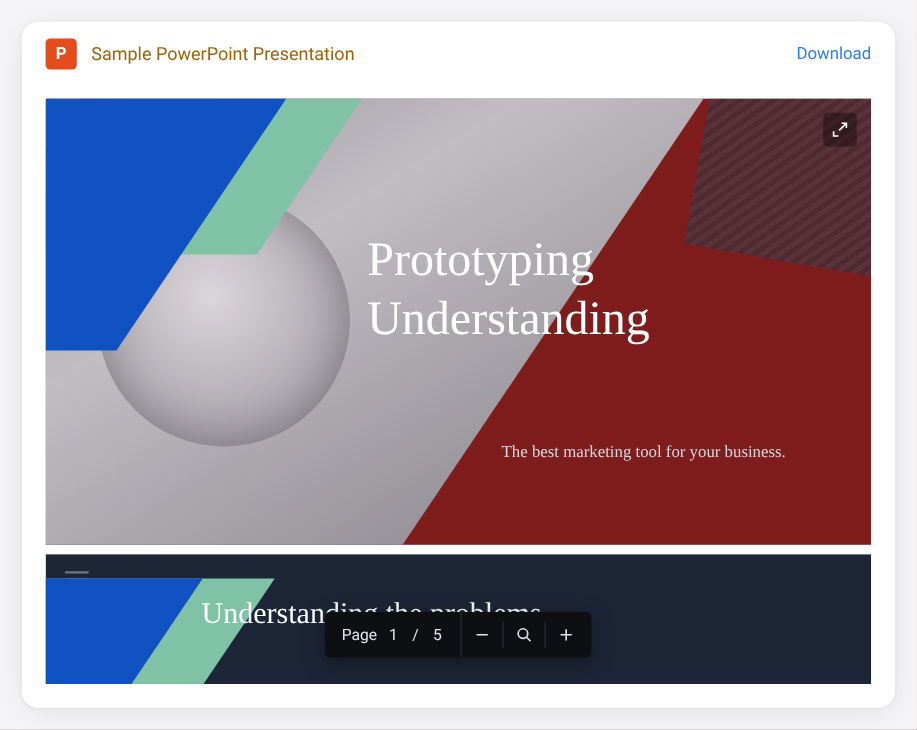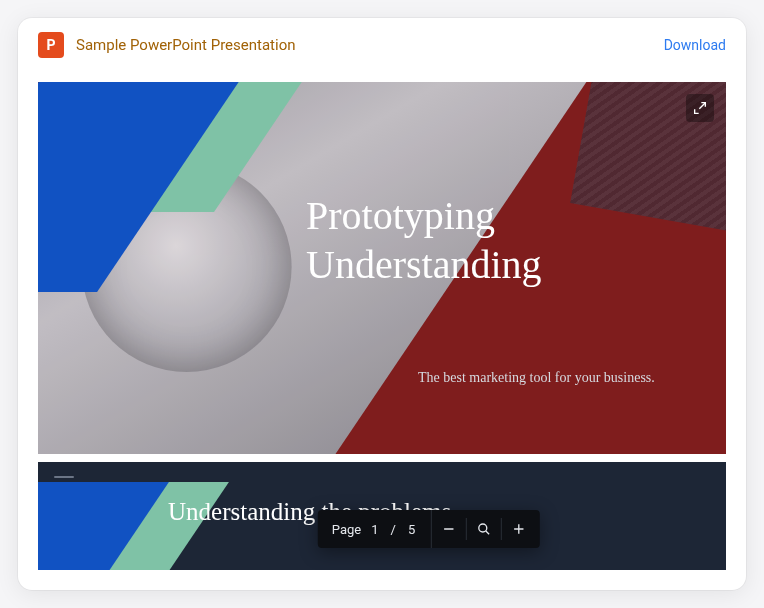--- a/index.html
+++ b/index.html
@@ -155,21 +155,20 @@
     bottom: 22px;
     height: 38px;
     background: #0d0f13;
     border-radius: 4px;
     display: flex; align-items: center;
     padding: 0 4px;
     gap: 0;
     color: #e4e7ec;
     font-size: 13px;
     box-shadow: 0 4px 18px rgba(0,0,0,0.4);
-    margin-left: 47px;
   }
   .toolbar .seg {
     display: flex; align-items: center; justify-content: center;
     height: 100%;
     padding: 0 10px;
     border-right: 1px solid #2a2f38;
   }
   .toolbar .seg:last-child { border-right: none; }
   .toolbar .label { padding-right: 4px; }
   .toolbar .num { padding: 0 6px; }

